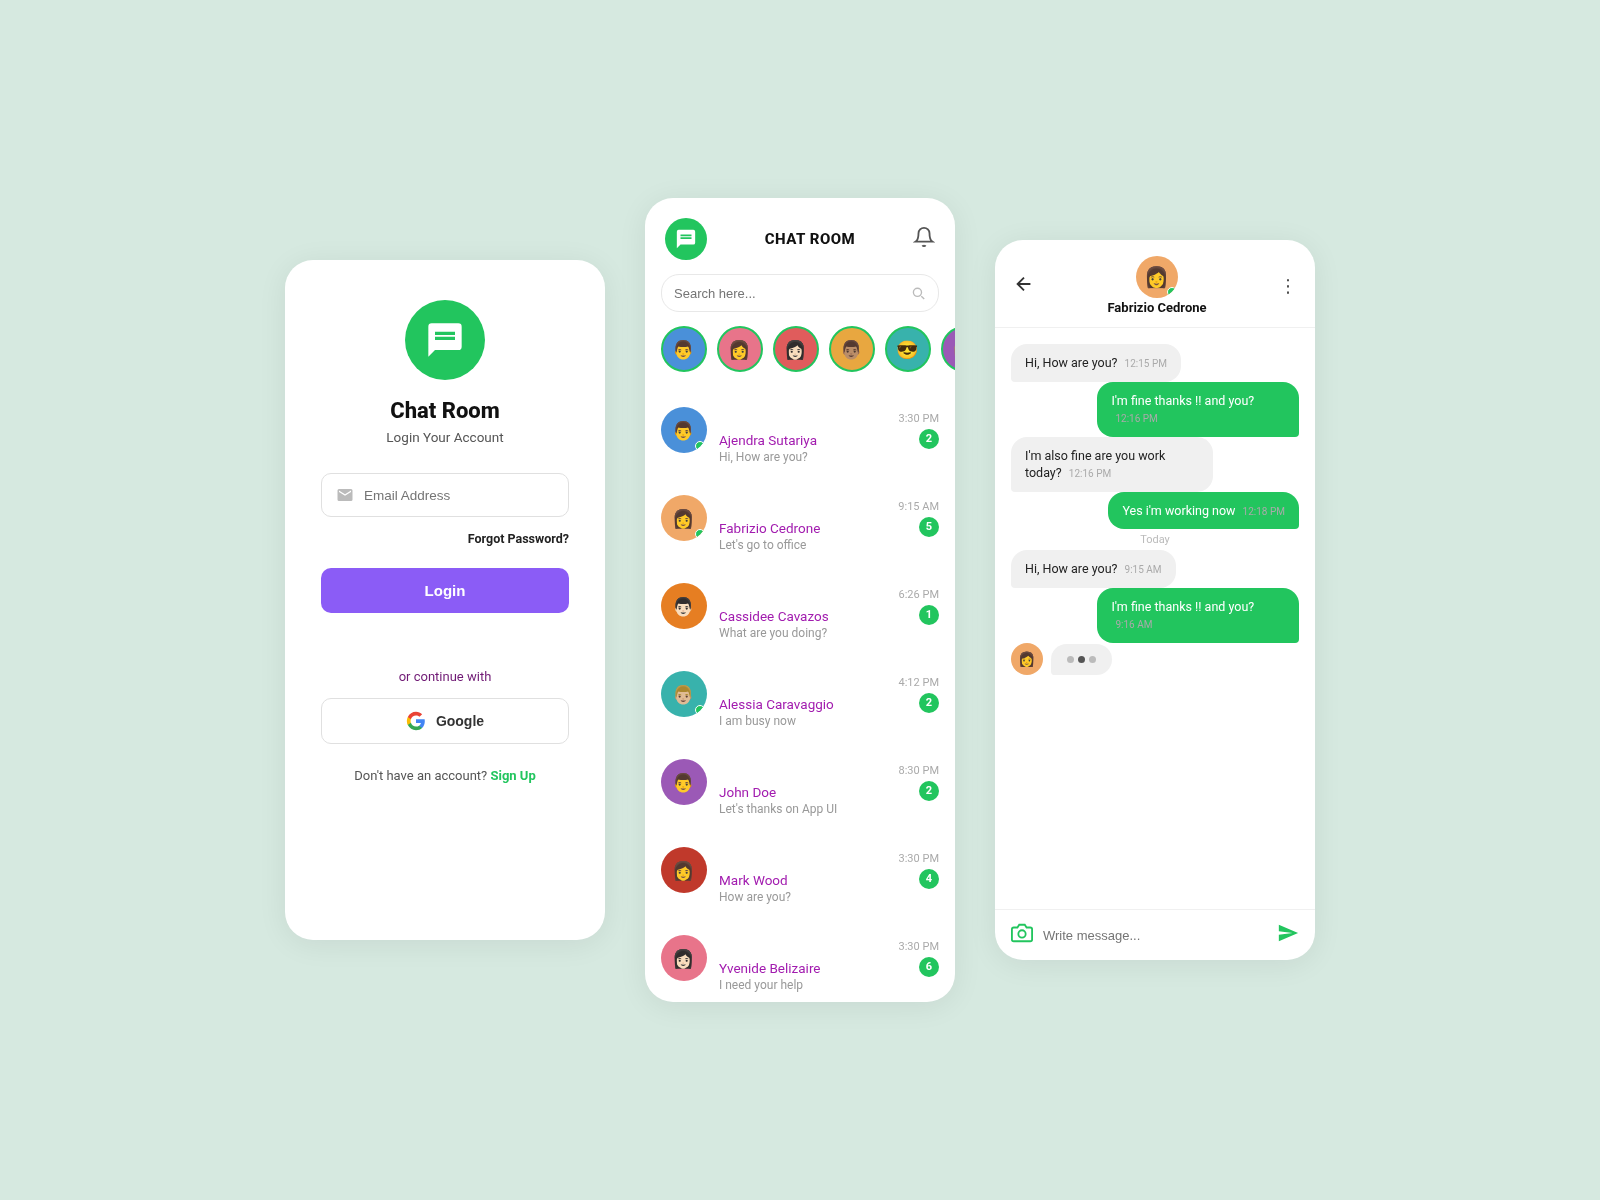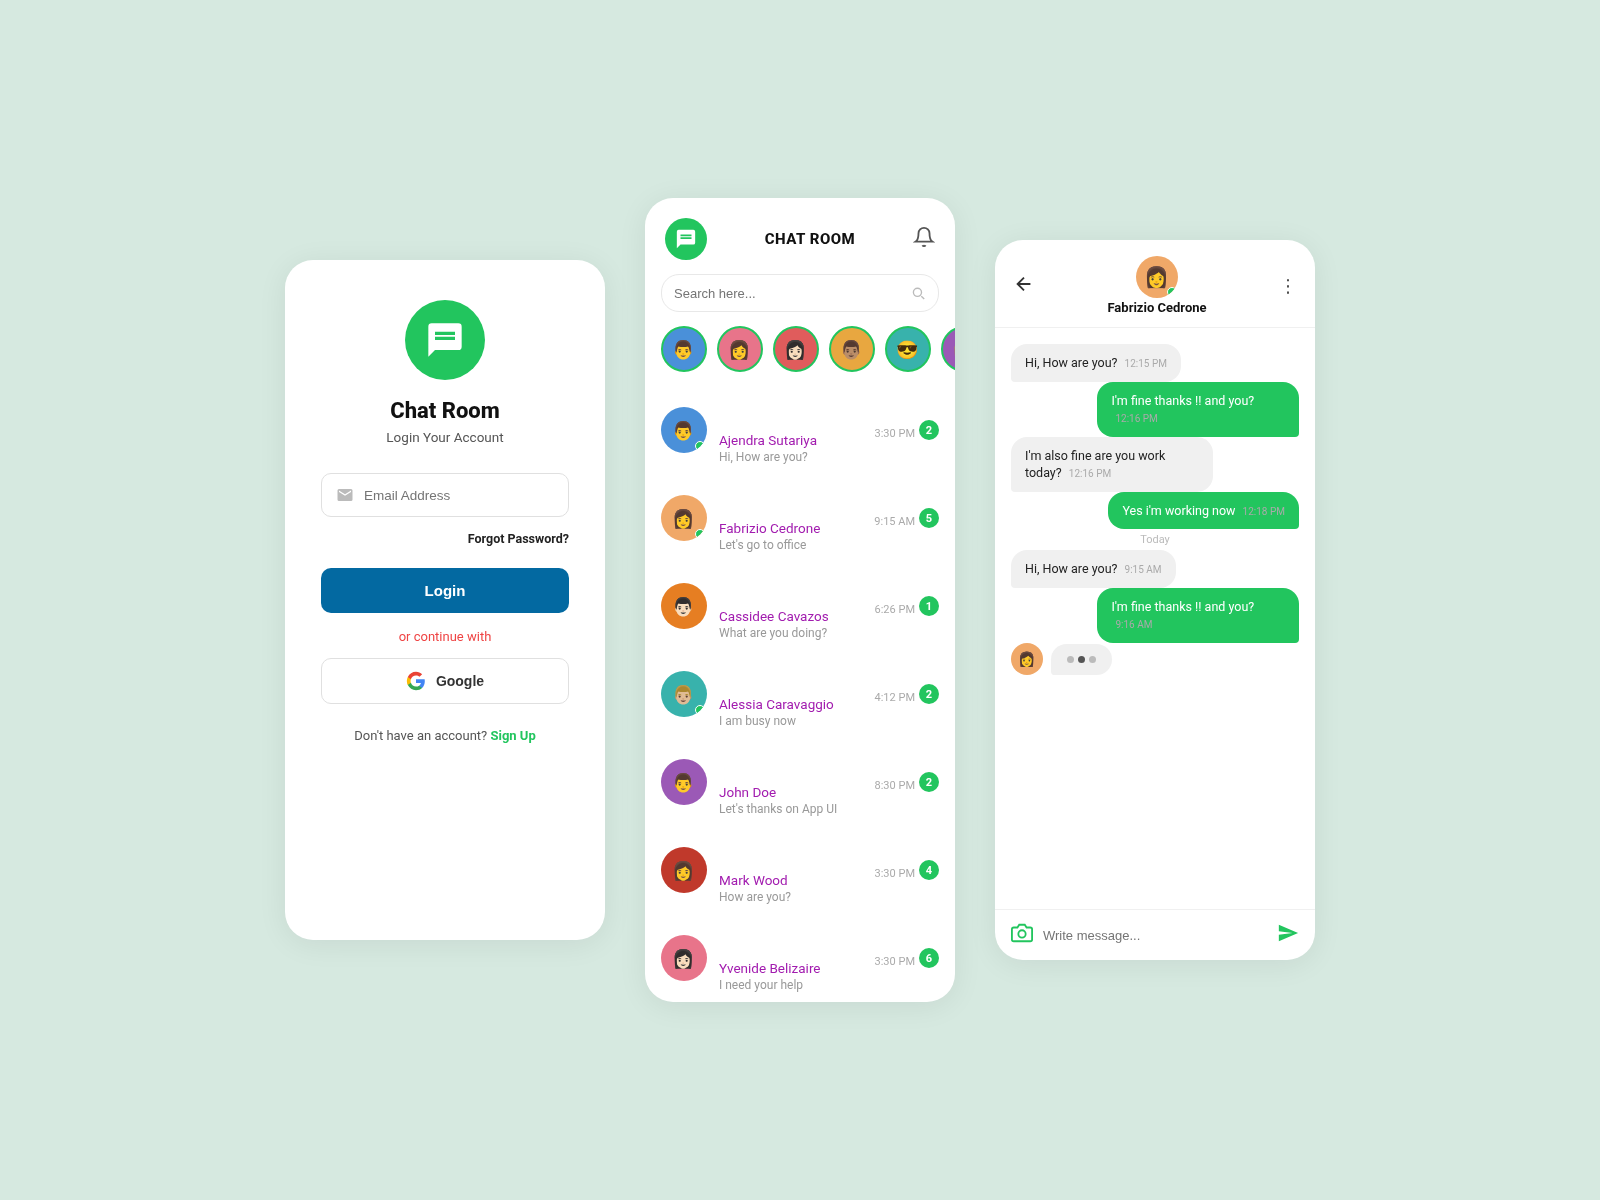--- a/index.html
+++ b/index.html
@@ -75,34 +75,35 @@
     .forgot-password {
       align-self: flex-end;
       font-size: 12.5px;
       font-weight: 700;
       color: #222;
       margin-bottom: 22px;
       cursor: pointer;
     }
     .login-btn {
       width: 100%;
-      background: #0369a1;
+      background: #8b5cf6;
       color: white;
       border: none;
       border-radius: 10px;
       padding: 14px;
       font-size: 15px;
       font-weight: 700;
       cursor: pointer;
       margin-bottom: 16px;
     }
     .or-divider {
       font-size: 13px;
-      color: #ef4444;
+      color: #701a75;
       margin-bottom: 14px;
+      margin-top: 40px;
     }
     .google-btn {
       width: 100%;
       border: 1.5px solid #e0e0e0;
       border-radius: 10px;
       padding: 12px;
       display: flex;
       align-items: center;
       justify-content: center;
       gap: 10px;
@@ -239,20 +240,21 @@
     }
     .chat-preview {
       font-size: 12px;
       color: #999;
       white-space: nowrap;
       overflow: hidden;
       text-overflow: ellipsis;
     }
     .chat-meta {
       display: flex;
+      flex-direction: column;
       align-items: flex-end;
       gap: 4px;
     }
     .chat-time { font-size: 11px; color: #aaa; }
     .chat-badge {
       background: #22c55e;
       color: white;
       border-radius: 50%;
       width: 20px;
       height: 20px;

